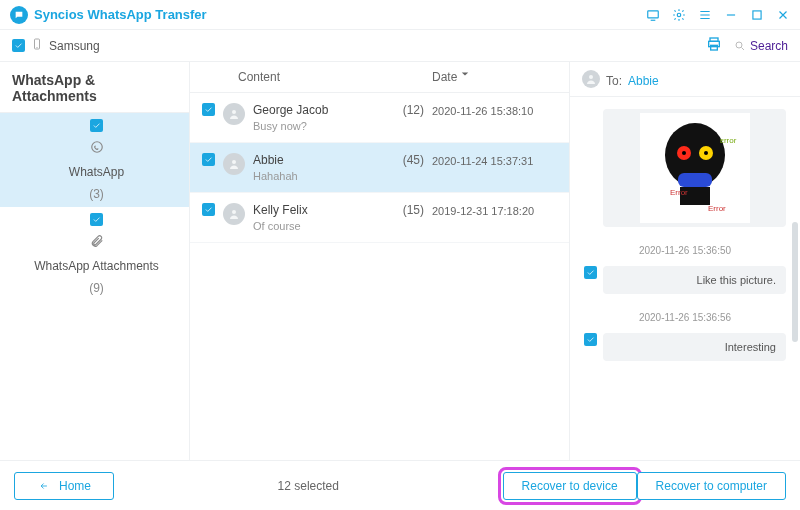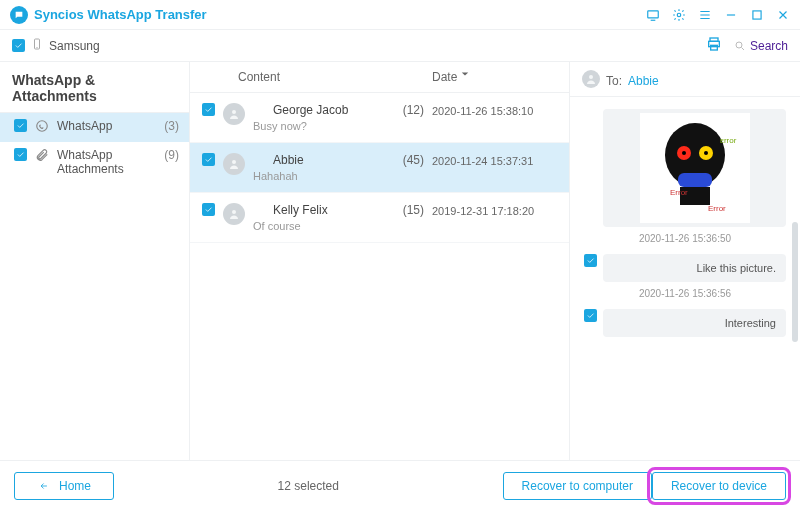--- a/index.html
+++ b/index.html
@@ -20,53 +20,53 @@
 .device-icon svg { width: 12px; height: 14px; stroke: #aaa; fill: none; }
 .toolbar-right { margin-left: auto; display: flex; align-items: center; gap: 12px; }
 .print-icon svg { width: 16px; height: 16px; stroke: #1ba6e0; fill: none; }
 .search-box { display: flex; align-items: center; gap: 4px; color: #4c1d95; }
 .search-box svg { width: 12px; height: 12px; stroke: #bbb; fill: none; }
 
 .main { display: flex; height: 398px; }
 
 .sidebar { width: 190px; border-right: 1px solid #eef0f2; }
 .sidebar-header { padding: 10px 12px 8px; font-weight: 600; color: #444; font-size: 14px; border-bottom: 1px solid #eef0f2; }
-.sidebar-item { display: flex; padding: 6px 10px 6px 14px; gap: 8px; cursor: pointer; }
+.sidebar-item { display: flex; align-items: center; padding: 6px 10px 6px 14px; gap: 8px; cursor: pointer; flex-direction: column; }
 .sidebar-item.active { background: #d9eefa; }
 .sidebar-item .lbl { flex: 1; }
 .sidebar-item .count { color: #888; }
 .sb-icon svg { width: 14px; height: 14px; stroke: #8a8a8a; fill: none; }
 
 .listpane { flex: 1; border-right: 1px solid #eef0f2; display: flex; flex-direction: column; }
 .list-header { display: flex; padding: 8px 12px 8px 48px; color: #666; border-bottom: 1px solid #eef0f2; }
 .list-header .col-content { flex: 1; }
 .list-header .col-date { width: 125px; display: flex; align-items: flex-start; gap: 4px; }
 .conv { display: flex; align-items: flex-start; padding: 10px 12px; gap: 8px; border-bottom: 1px solid #f3f5f7; }
 .conv.sel { background: #d9eefa; }
 .avatar { width: 22px; height: 22px; border-radius: 50%; background: #d0d5d9; display: flex; align-items: center; justify-content: center; flex-shrink: 0; }
 .avatar svg { width: 12px; height: 12px; fill: #f4f6f7; }
 .conv-body { flex: 1; }
-.conv-top { display: flex; align-items: center; margin-left: 20px; }
+.conv-top { display: flex; align-items: center; }
 .conv-name { color: #444; }
 .conv-count { margin-left: auto; color: #666; }
 .conv-snippet { color: #999; font-size: 11px; margin-top: 3px; }
 .conv-date { width: 125px; color: #666; font-size: 11px; padding-top: 2px; }
 
 .chatpane { width: 230px; position: relative; display: flex; flex-direction: column; }
 .chat-header { display: flex; align-items: flex-end; gap: 6px; padding: 8px 12px; border-bottom: 1px solid #eef0f2; }
 .chat-header .to-label { color: #666; }
 .chat-header .to-name { color: #1ba6e0; }
 .chat-body { flex: 1; padding: 12px 14px; overflow: hidden; }
 .msg-row { display: flex; align-items: flex-start; gap: 6px; margin-bottom: 6px; }
 .bubble { background: #f1f3f5; border-radius: 4px; padding: 8px 10px; position: relative; flex: 1; font-size: 11px; color: #555; text-align: right; }
 .bubble::after { content: ""; position: absolute; right: -6px; top: 8px; border: 6px solid transparent; border-left-color: #f1f3f5; }
 .img-bubble { padding: 4px; display: flex; justify-content: center; }
 .sticker { width: 110px; height: 110px; background: #fff; position: relative; }
 .sticker svg { width: 100%; height: 100%; }
-.timestamp { text-align: center; color: #999; font-size: 10px; margin: 6px 0 10px; }
+.timestamp { text-align: center; color: #999; font-size: 10px; margin: 18px 0 10px; }
 .scroll-track { position: absolute; right: 2px; top: 160px; width: 6px; height: 120px; background: #d8dde1; border-radius: 3px; }
 
 .footer { position: absolute; bottom: 0; left: 0; right: 0; height: 50px; display: flex; align-items: center; padding: 0 14px; border-top: 1px solid #eef0f2; gap: 0; background: #fff; }
 .btn { border: 1px solid #1ba6e0; color: #1ba6e0; background: #fff; padding: 6px 18px; border-radius: 3px; font-size: 12px; cursor: pointer; display: flex; align-items: center; gap: 8px; }
 .btn.home { padding: 6px 22px; }
 .footer .spacer { flex: 1; text-align: center; color: #666; }
 .btn.highlight { outline: 3px solid #d847e3; outline-offset: 2px; }
 </style>
 </head>
 <body>
@@ -307,19 +307,19 @@
 </div>
 
 <div class="footer">
   <button class="btn home">
     <svg width="14" height="10" viewBox="0 0 24 24" fill="none" stroke="#1ba6e0" stroke-width="2">
         <path d="M19 12H5M11 6l-6 6 6 6"></path>
       </svg>
     <span>Home</span>
   </button>
   <div class="spacer">12 selected</div>
+  <button class="btn highlight">
+      <span>Recover to device</span>
+    </button>
   <button class="btn">
       <span>Recover to computer</span>
     </button>
-  <button class="btn highlight">
-      <span>Recover to device</span>
-    </button>
 </div>
 
 </body></html>

